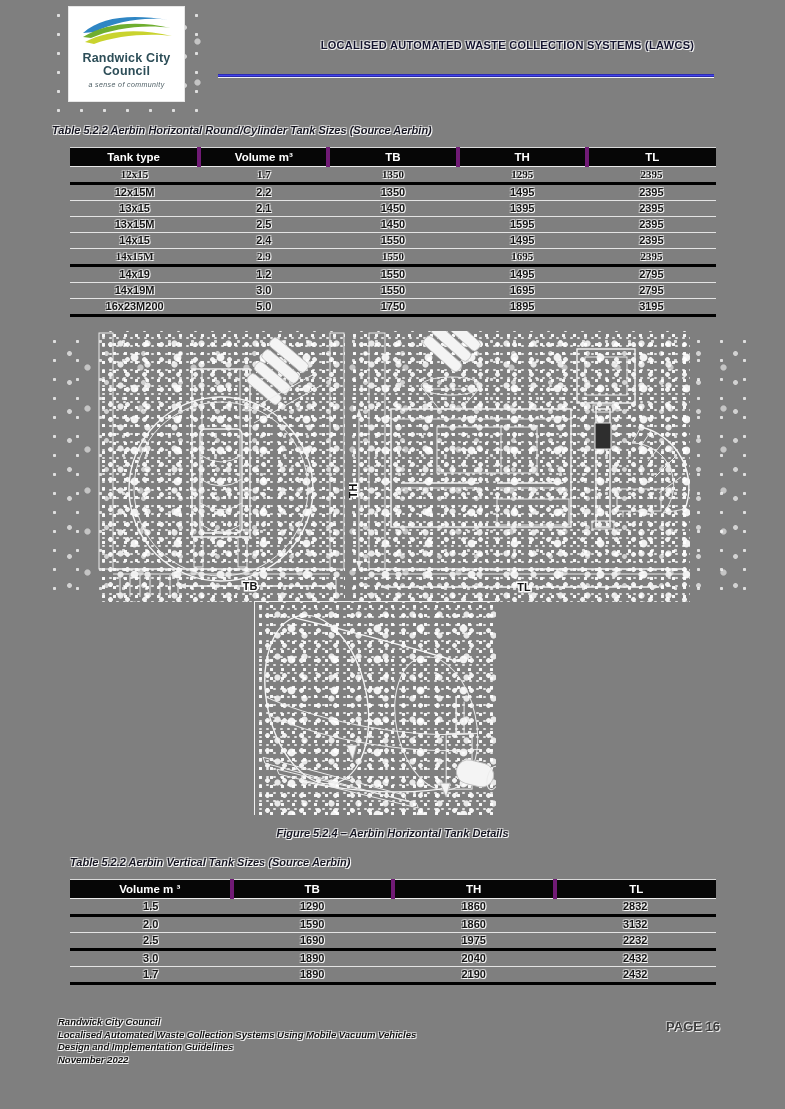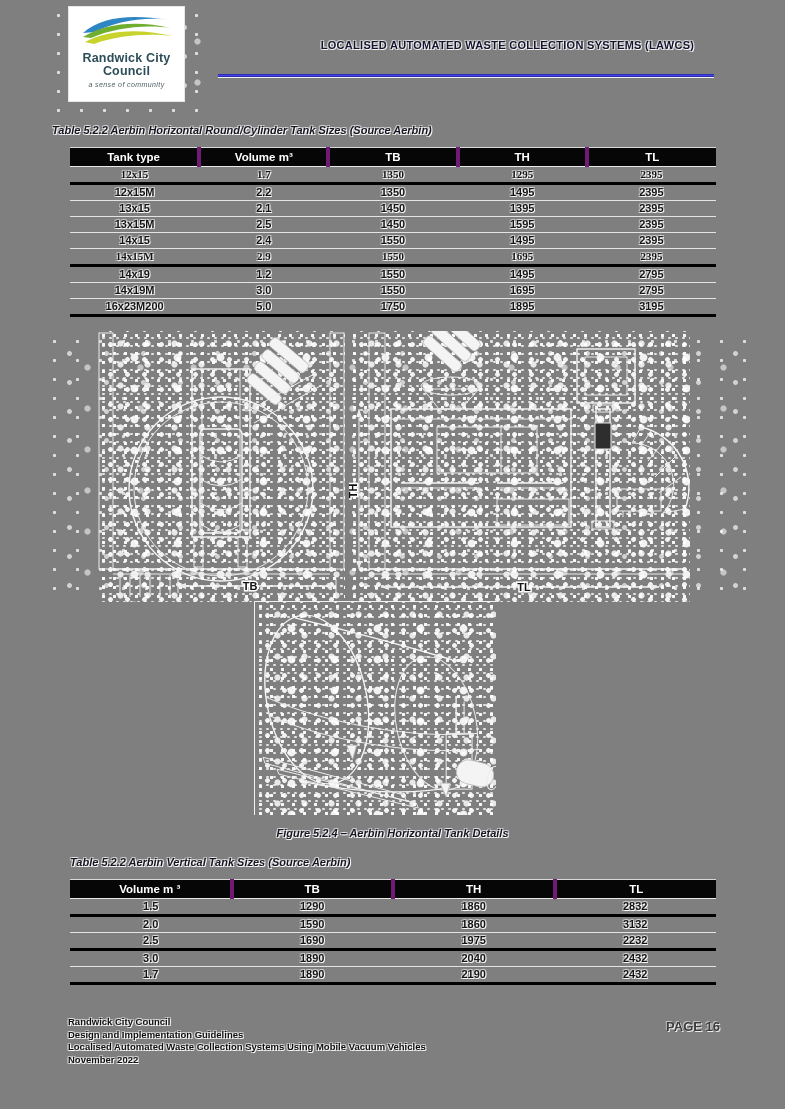--- a/index.html
+++ b/index.html
@@ -111,23 +111,24 @@
                border-left:1px solid #f2f2f2; border-top:1px solid #f2f2f2; }
   .drawing svg { display:block; width:100%; height:100%; }
   .ln  { stroke:#ececec; stroke-width:1; fill:none; }
   .ln2 { stroke:#f6f6f6; stroke-width:1.4; fill:none; }
   .fillw { fill:#f4f4f4; stroke:#bdbdbd; stroke-width:.8; }
   .dimtext { font-family:"Liberation Sans",sans-serif; font-size:11px; font-weight:bold;
              fill:#121212; stroke:#ffffff; stroke-width:3px; paint-order:stroke; }
 
   
   .footer {
-    left:68px; top:1016px; width:560px;
+    left:58px; top:1016px; width:560px;
     font-size:9.5px; font-weight:bold; line-height:12.5px;
     color:#101010;
+    font-style:italic;
   }
   .page-label {
     left:640px; top:1019px; width:80px; text-align:right;
     font-size:13px; font-weight:bold; color:#3c3c3c;
     text-shadow:1px 1px 0 rgba(255,255,255,.85), -1px -1px 0 rgba(255,255,255,.5);
   }
 </style>
 </head>
 <body>
 
@@ -403,17 +404,17 @@
           <td>1890</td>
           <td>2190</td>
           <td>2432</td>
         </tr>
       </tbody>
   </table>
 </div>
 
 <div class="abs footer engraved">
   <div>Randwick City Council</div>
+  <div>Localised Automated Waste Collection Systems Using Mobile Vacuum Vehicles</div>
   <div>Design and Implementation Guidelines</div>
-  <div>Localised Automated Waste Collection Systems Using Mobile Vacuum Vehicles</div>
   <div>November 2022</div>
 </div>
 <div class="abs page-label">PAGE 16</div>
 
 </body></html>

